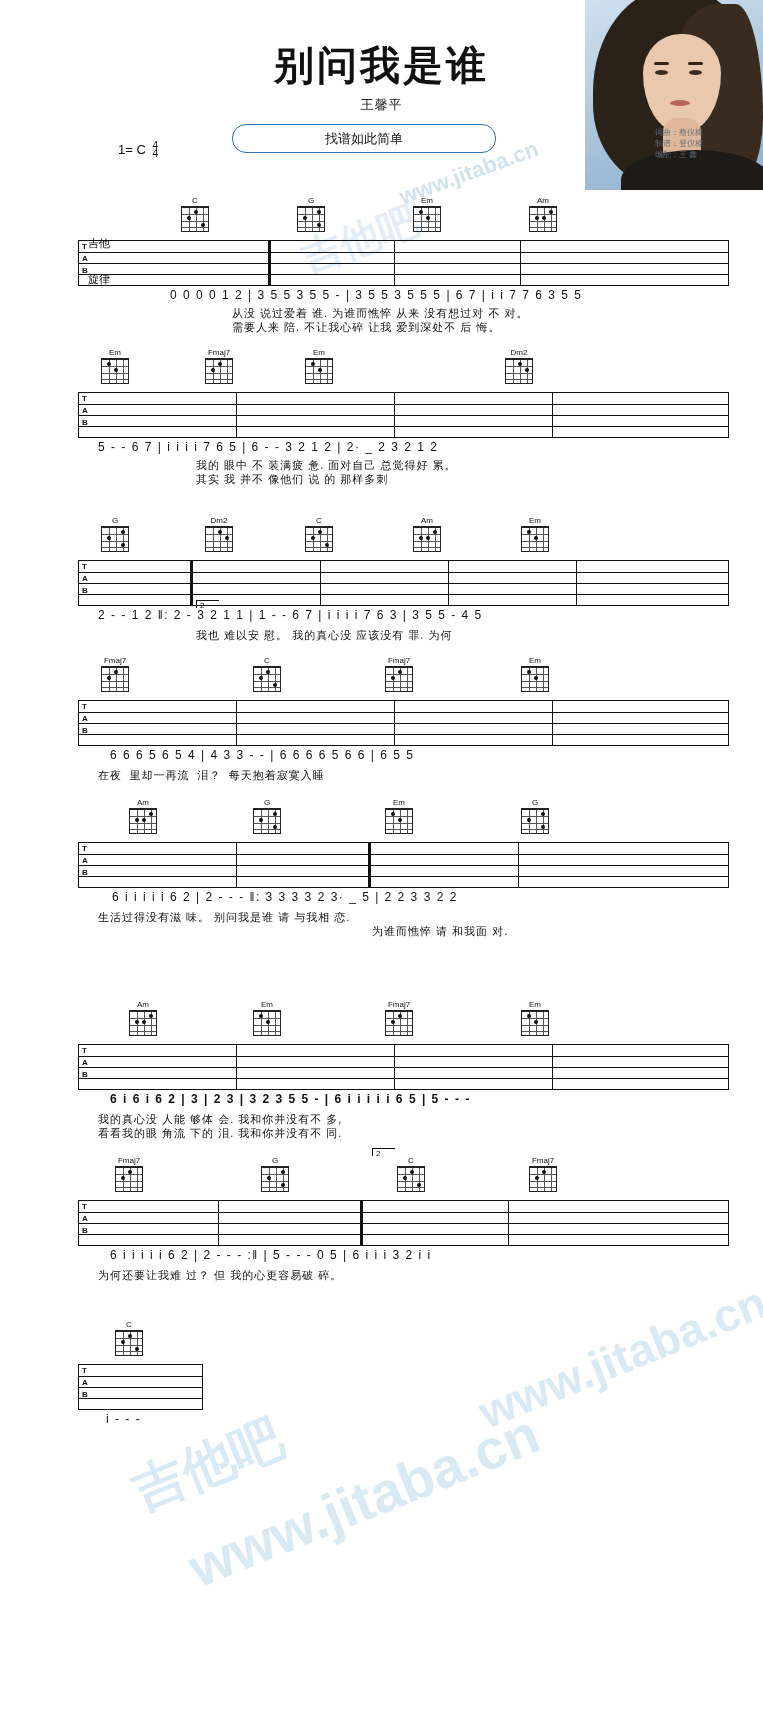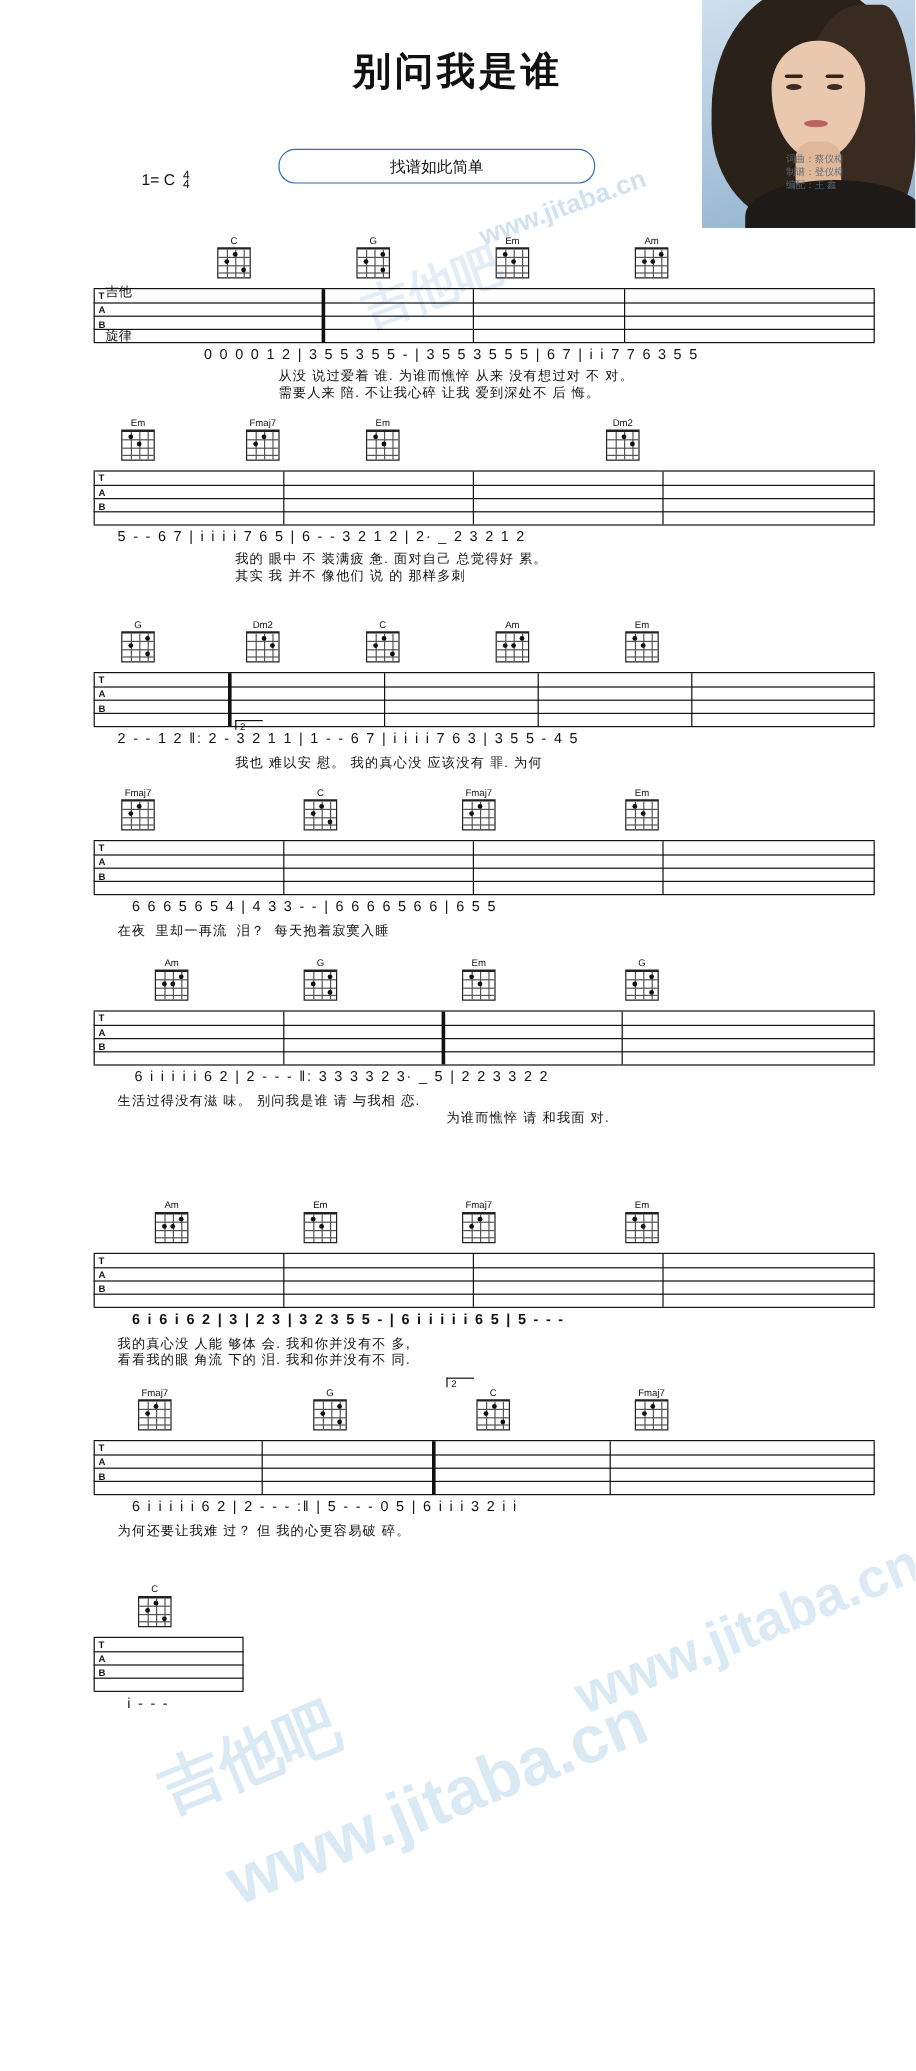--- a/index.html
+++ b/index.html
@@ -1,20 +1,20 @@
 <!DOCTYPE html>
 <html><head>
 <meta charset="utf-8">
 <style>
   html,body{margin:0;padding:0;background:#fff;}
   body{font-family:"Liberation Sans",sans-serif;color:#111;}
   #sheet{position:relative;width:763px;height:1726px;overflow:hidden;background:#fff;}
 
   
-  .title{position:absolute;left:0;right:0;top:38px;text-align:center;font-size:32px;font-weight:bold;letter-spacing:3px;color:#111;}
+  .title{position:absolute;left:0;right:0;top:38px;text-align:center;font-size:40px;font-weight:bold;letter-spacing:3px;color:#111;}
   .artist{position:absolute;left:0;right:0;top:96px;text-align:center;font-size:13px;color:#222;letter-spacing:1px;}
   .keysig{position:absolute;left:118px;top:142px;font-size:13px;color:#111;}
   .keysig .frac{display:inline-block;vertical-align:-3px;font-size:10px;line-height:8px;text-align:center;margin-left:3px;}
   .keysig .frac span{display:block;}
   .banner{position:absolute;left:232px;top:124px;width:262px;height:27px;border:1px solid #2b6fb5;border-radius:14px;display:flex;align-items:center;justify-content:center;font-size:13px;color:#111;background:#fff;}
   .credits{position:absolute;right:60px;top:127px;font-size:8px;color:#5b6a77;line-height:11px;text-align:left;opacity:.95;}
 
   
   .photo{position:absolute;right:0;top:0;width:178px;height:190px;overflow:hidden;}
   .photo .sky{position:absolute;inset:0;background:linear-gradient(160deg,#cfe0ee 0%,#b9cfe3 35%,#9fbcd6 70%,#8fb0cc 100%);}
@@ -77,20 +77,21 @@
       <div class="neck"></div>
       <div class="shoulder"></div>
     <div class="browL"></div>
       <div class="browR"></div>
     <div class="eyeL"></div>
       <div class="eyeR"></div>
       <div class="mouth"></div>
   </div>
 
   <div class="title">别问我是谁</div>
+  <div class="artist">王馨平</div>
 
   <div class="keysig">
     <span>1= C</span>
     <span class="frac">
       <span>4</span>
       <span>4</span>
     </span>
   </div>
 
   <div class="banner">

